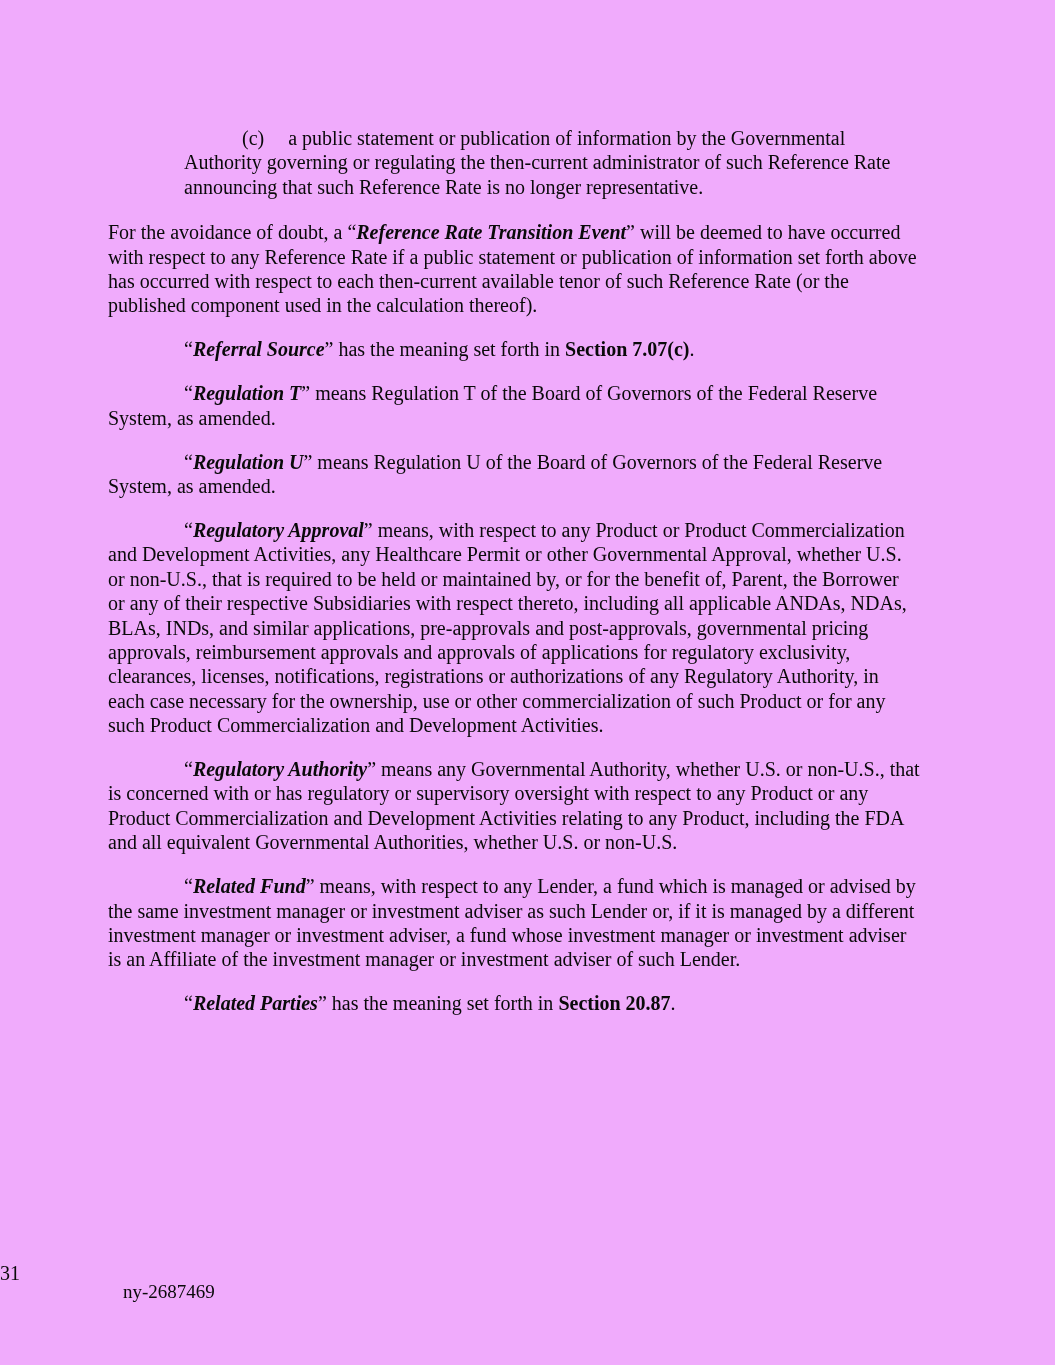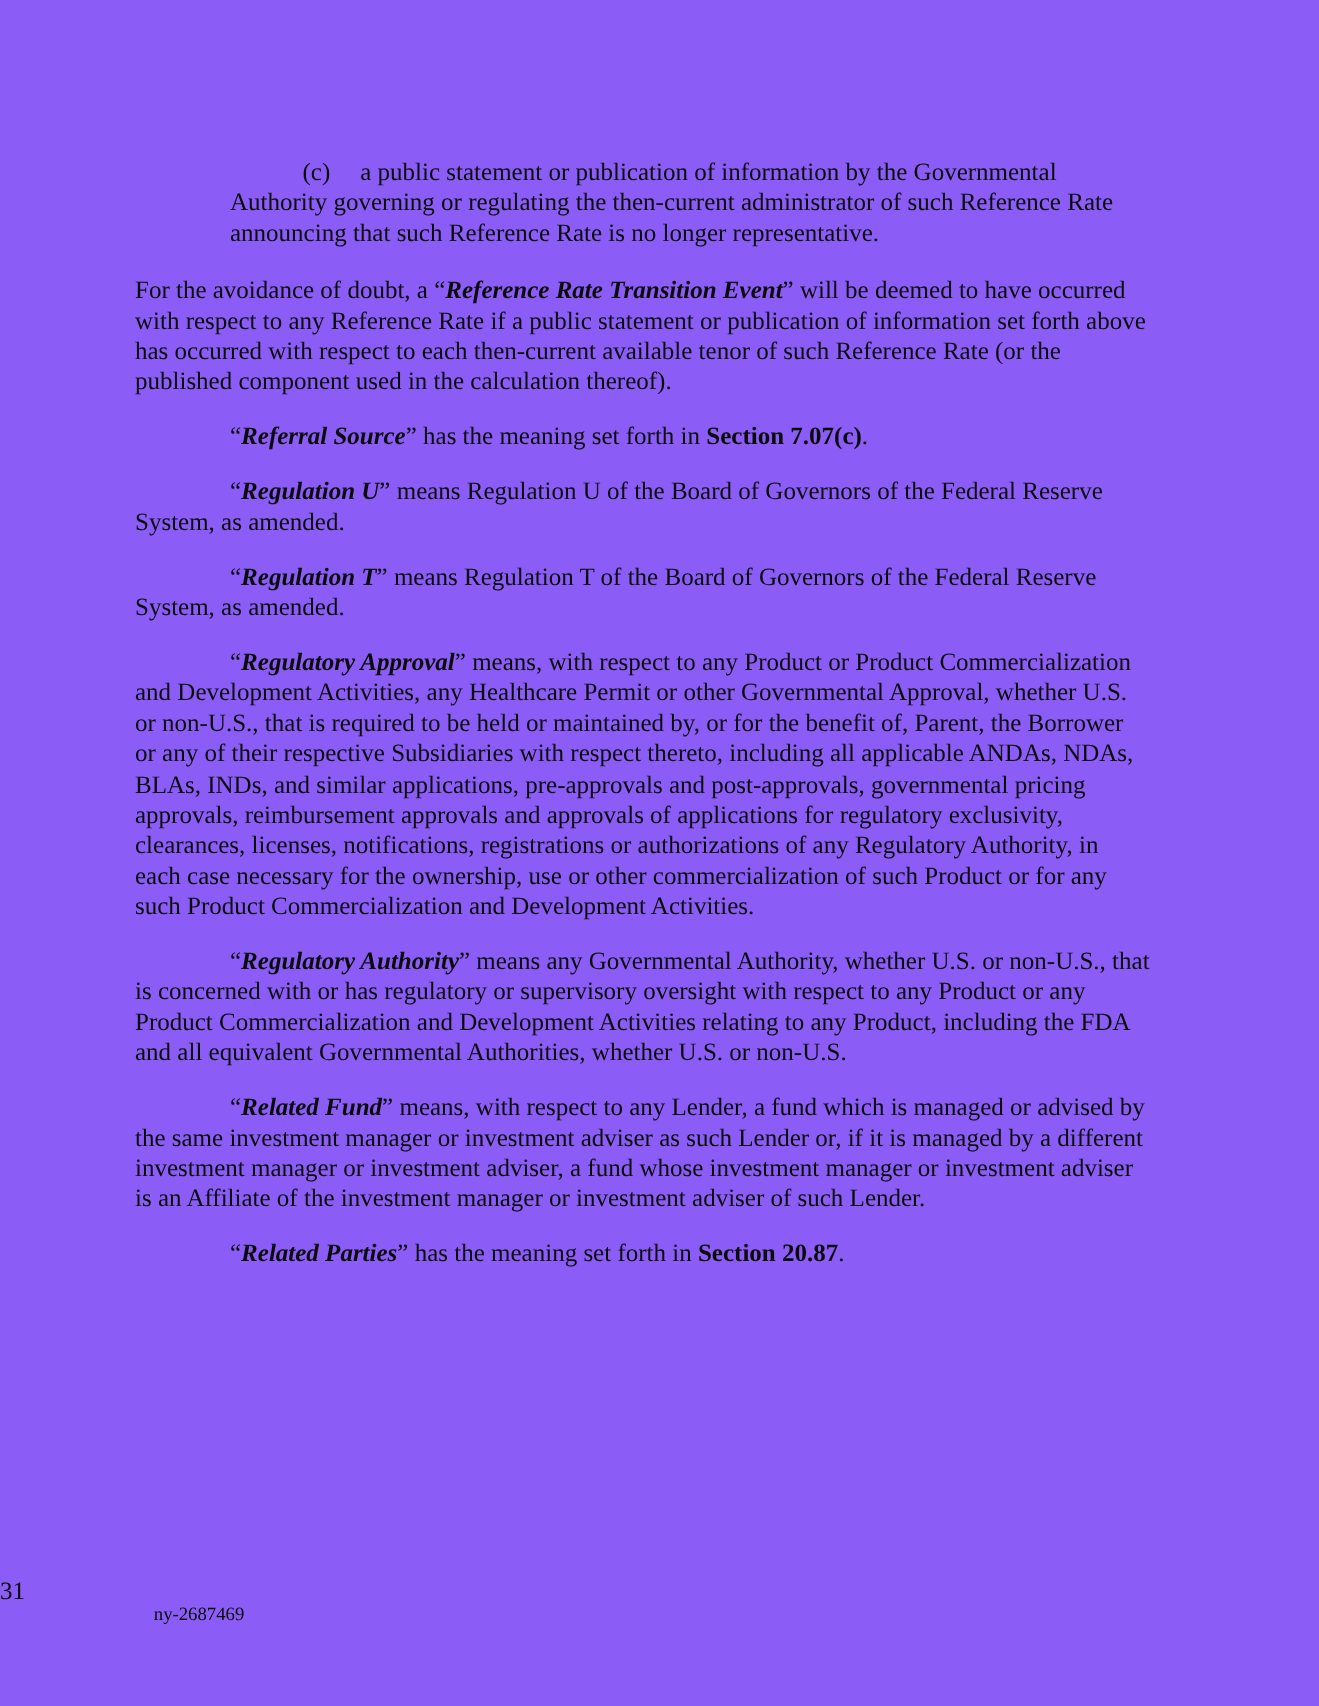--- a/index.html
+++ b/index.html
@@ -4,21 +4,21 @@
 <style>
   html, body {
     margin: 0;
     padding: 0;
     background: #ffffff;
   }
   .page {
     position: relative;
     width: 1055px;
     height: 1365px;
-    background: #8b5cf6;
+    background: #f0abfc;
     box-sizing: border-box;
     padding: 126px 135px 0 108px;
     font-family: "Liberation Serif", "DejaVu Serif", serif;
     font-size: 20px;
     line-height: 24.4px;
     color: #0a0a0a;
     overflow: hidden;
   }
   .para {
     margin: 0 0 19.5px 0;
@@ -36,32 +36,32 @@
     top: 1261px;
     left: 0;
     width: 1055px;
     text-align: left;
     font-size: 20px;
   }
   .doc-id {
     position: absolute;
     top: 1280px;
     left: 123px;
-    font-size: 15px;
+    font-size: 19px;
   }
 </style>
 </head>
 <body>
 
 <div class="page">
   <p class="para sub"><span class="run-n">(c)</span><span class="run-tab"></span><span class="run-n">a public statement or publication of information by the Governmental Authority governing or regulating the then-current administrator of such Reference Rate announcing that such Reference Rate is no longer representative.</span></p>
   <p class="para flush"><span class="run-n">For the avoidance of doubt, a “</span><span class="run-bi">Reference Rate Transition Event</span><span class="run-n">” will be deemed to have occurred with respect to any Reference Rate if a public statement or publication of information set forth above has occurred with respect to each then-current available tenor of such Reference Rate (or the published component used in the calculation thereof).</span></p>
   <p class="para def"><span class="run-n">“</span><span class="run-bi">Referral Source</span><span class="run-n">” has the meaning set forth in </span><span class="run-b">Section 7.07(c)</span><span class="run-n">.</span></p>
+  <p class="para def"><span class="run-n">“</span><span class="run-bi">Regulation T</span><span class="run-n">” means Regulation T of the Board of Governors of the Federal Reserve System, as amended.</span></p>
   <p class="para def"><span class="run-n">“</span><span class="run-bi">Regulation U</span><span class="run-n">” means Regulation U of the Board of Governors of the Federal Reserve System, as amended.</span></p>
-  <p class="para def"><span class="run-n">“</span><span class="run-bi">Regulation T</span><span class="run-n">” means Regulation T of the Board of Governors of the Federal Reserve System, as amended.</span></p>
   <p class="para def"><span class="run-n">“</span><span class="run-bi">Regulatory Approval</span><span class="run-n">” means, with respect to any Product or Product Commercialization and Development Activities, any Healthcare Permit or other Governmental Approval, whether U.S. or non-U.S., that is required to be held or maintained by, or for the benefit of, Parent, the Borrower or any of their respective Subsidiaries with respect thereto, including all applicable ANDAs, NDAs, BLAs, INDs, and similar applications, pre-approvals and post-approvals, governmental pricing approvals, reimbursement approvals and approvals of applications for regulatory exclusivity, clearances, licenses, notifications, registrations or authorizations of any Regulatory Authority, in each case necessary for the ownership, use or other commercialization of such Product or for any such Product Commercialization and Development Activities.</span></p>
   <p class="para def"><span class="run-n">“</span><span class="run-bi">Regulatory Authority</span><span class="run-n">” means any Governmental Authority, whether U.S. or non-U.S., that is concerned with or has regulatory or supervisory oversight with respect to any Product or any Product Commercialization and Development Activities relating to any Product, including the FDA and all equivalent Governmental Authorities, whether U.S. or non-U.S.</span></p>
   <p class="para def"><span class="run-n">“</span><span class="run-bi">Related Fund</span><span class="run-n">” means, with respect to any Lender, a fund which is managed or advised by the same investment manager or investment adviser as such Lender or, if it is managed by a different investment manager or investment adviser, a fund whose investment manager or investment adviser is an Affiliate of the investment manager or investment adviser of such Lender.</span></p>
   <p class="para def"><span class="run-n">“</span><span class="run-bi">Related Parties</span><span class="run-n">” has the meaning set forth in </span><span class="run-b">Section 20.87</span><span class="run-n">.</span></p>
 
   <div class="page-number">31</div>
   <div class="doc-id">ny-2687469</div>
 </div>
 
 </body></html>

